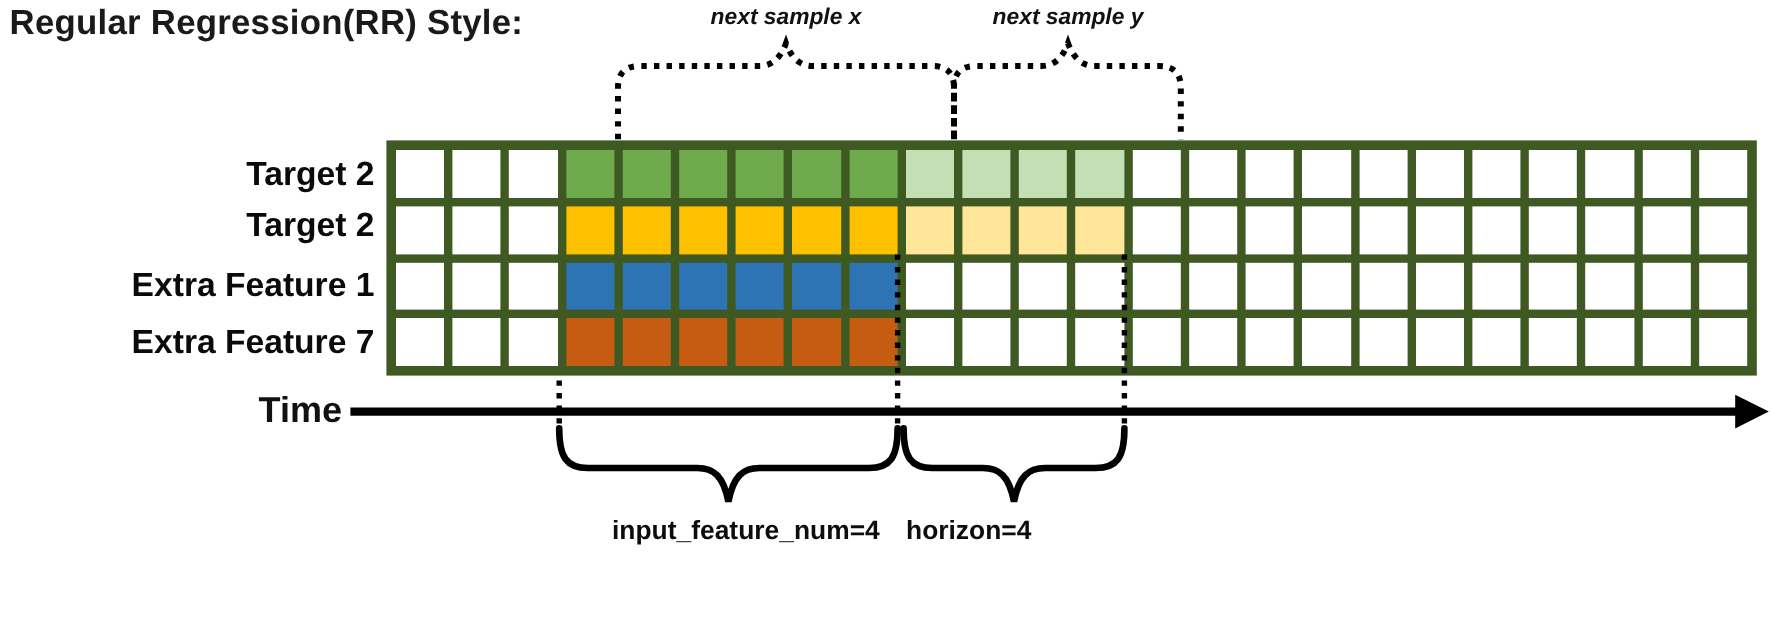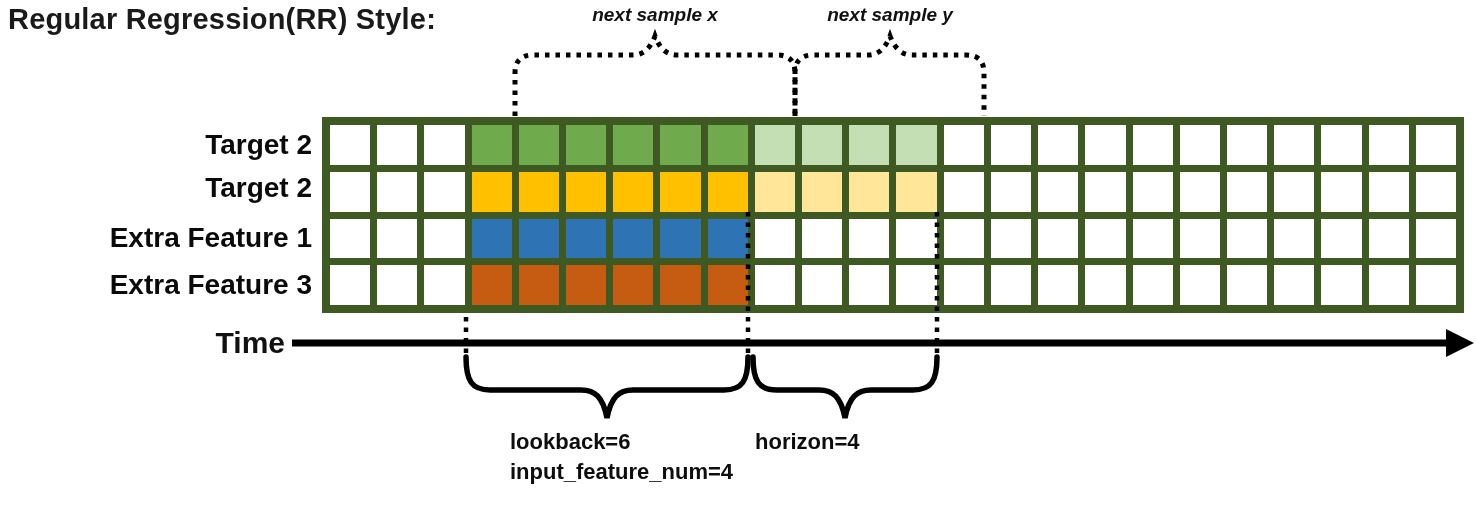--- a/index.html
+++ b/index.html
@@ -27,21 +27,21 @@
 <body>
 
 <div id="title" class="abs">Regular Regression(RR) Style:</div>
 
 <div id="next-x-label" class="abs top-label">next sample x</div>
 <div id="next-y-label" class="abs top-label">next sample y</div>
 
 <div id="row-label-0" class="abs row-label">Target 2</div>
 <div id="row-label-1" class="abs row-label">Target 2</div>
 <div id="row-label-2" class="abs row-label">Extra Feature 1</div>
-<div id="row-label-3" class="abs row-label">Extra Feature 3</div>
+<div id="row-label-3" class="abs row-label">Extra Feature 7</div>
 
 <div id="sample-grid" class="abs" style="background: rgb(62, 90, 34);">
     <div class="cell" style="background: rgb(255, 255, 255);"></div>
     <div class="cell" style="background: rgb(255, 255, 255);"></div>
     <div class="cell" style="background: rgb(255, 255, 255);"></div>
     <div class="cell" style="background: rgb(111, 171, 77);"></div>
     <div class="cell" style="background: rgb(111, 171, 77);"></div>
     <div class="cell" style="background: rgb(111, 171, 77);"></div>
     <div class="cell" style="background: rgb(111, 171, 77);"></div>
     <div class="cell" style="background: rgb(111, 171, 77);"></div>
@@ -131,21 +131,20 @@
     <div class="cell" style="background: rgb(255, 255, 255);"></div>
     <div class="cell" style="background: rgb(255, 255, 255);"></div>
     <div class="cell" style="background: rgb(255, 255, 255);"></div>
     <div class="cell" style="background: rgb(255, 255, 255);"></div>
     <div class="cell" style="background: rgb(255, 255, 255);"></div>
   </div>
 
 <div id="time-label" class="abs">Time</div>
 
 <div id="anno-input" class="abs anno">
-  <div>lookback=6</div>
   <div>input_feature_num=4</div>
 </div>
 <div id="anno-output" class="abs anno">
   <div>horizon=4</div>
 </div>
 
 <svg id="overlay" class="abs" width="1476" height="516" viewBox="0 0 1476 516">
 
   <path d="M 515 116 L 515 73 Q 515 55 533 55 L 633 55 Q 648 55 655 36 Q 662 55 677 55 L 777 55 Q 795 55 795 73 L 795 116" fill="none" stroke="#000" stroke-width="5" stroke-dasharray="4.5 6"></path>
   <path d="M 795 116 L 795 73 Q 795 55 813 55 L 868 55 Q 883 55 890 36 Q 897 55 912 55 L 966 55 Q 984 55 984 73 L 984 116" fill="none" stroke="#000" stroke-width="5" stroke-dasharray="4.5 6"></path>

